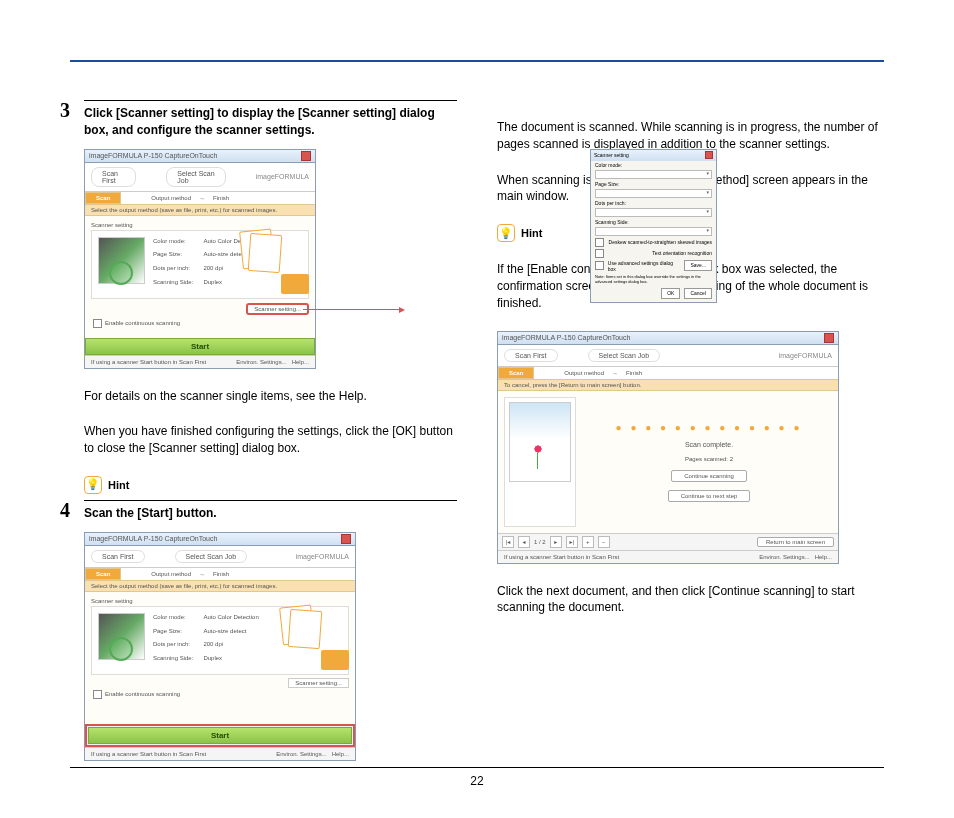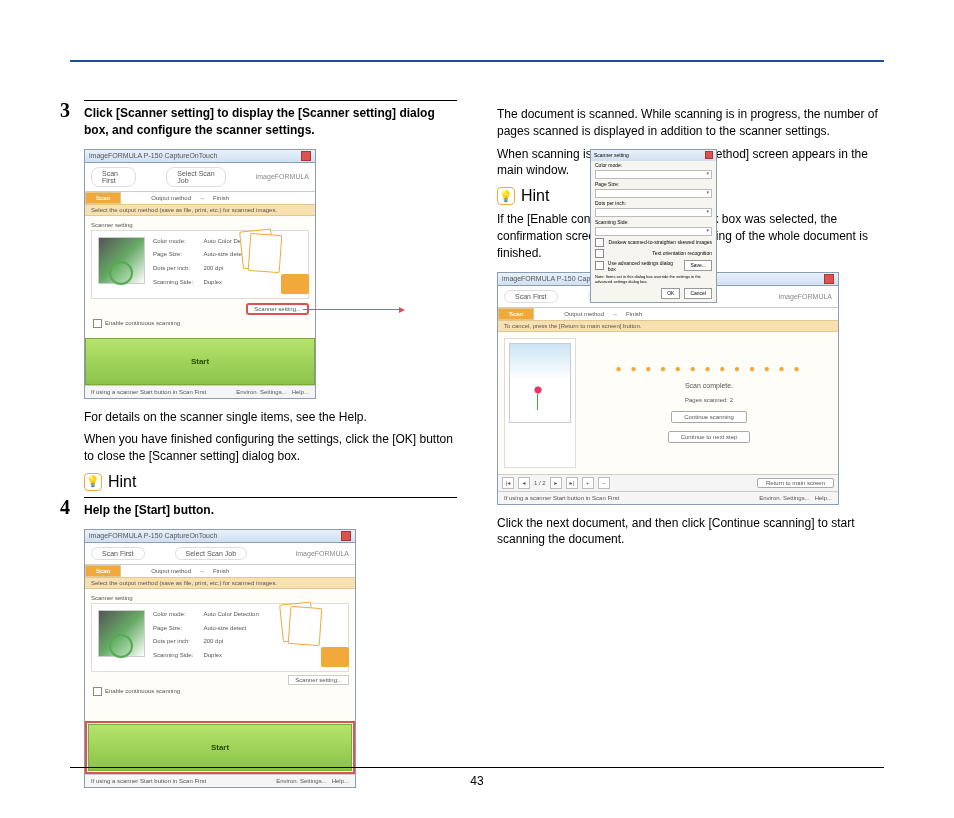--- a/index.html
+++ b/index.html
@@ -216,21 +216,21 @@
     font-size: 6px;
     display: flex;
     align-items: center;
     gap: 3px;
     padding: 4px 2px;
   }
   .ss-chk { width: 7px; height: 7px; border: 1px solid #888; background: #fff; }
   .ss-start-bar {
     background: linear-gradient(#b6e36b, #8bc34a);
     text-align: center;
-    padding: 18px;
+    padding: 3px;
     font-size: 8px;
     font-weight: bold;
     color: #264d00;
     border: 1px solid #7aab3a;
   }
   .ss-start-bar.highlight {
     outline: 2px solid #d9534f;
     outline-offset: 1px;
     margin: 3px;
   }
@@ -377,25 +377,25 @@
     height: 16px;
     border: 1.5px solid #f2a93c;
     border-radius: 4px;
     display: inline-flex;
     align-items: center;
     justify-content: center;
     color: #f2c94c;
     font-size: 11px;
   }
   .hint-label {
-    font-weight: normal;
-    font-size: 16px;
+    font-weight: bold;
+    font-size: 11px;
   }
   p.body {
-    margin: 6px 0;
+    margin: 19px 0;
     line-height: 1.4;
   }
 
   .page-number {
     position: absolute;
     bottom: 30px;
     left: 0; right: 0;
     text-align: center;
     font-size: 12px;
   }
@@ -545,21 +545,21 @@
 
         </div>
       </div>
 
       <div class="step">
         <div class="step-num-wrap">
           <div class="step-num">4</div>
         </div>
         <div class="step-body">
           <div class="step-rule"></div>
-          <div class="step-title">Help the [Start] button.</div>
+          <div class="step-title">Scan the [Start] button.</div>
 
           <div class="screenshot">
             <div class="ss-window" style="width:270px;">
               <div class="ss-titlebar">
                 <span>imageFORMULA P-150 CaptureOnTouch</span>
                 <span class="ss-close"></span>
               </div>
               <div class="ss-header-row">
                 <span class="ss-pill">Scan First</span>
                 <span class="ss-pill">Select Scan Job</span>
@@ -680,14 +680,14 @@
             </span>
           </div>
         </div>
       </div>
 
       <p class="body">Click the next document, and then click [Continue scanning] to start scanning the document.</p>
     </div>
   </div>
 
   <div class="bottom-rule"></div>
-  <div class="page-number">43</div>
+  <div class="page-number">22</div>
 </div>
 
 </body></html>

